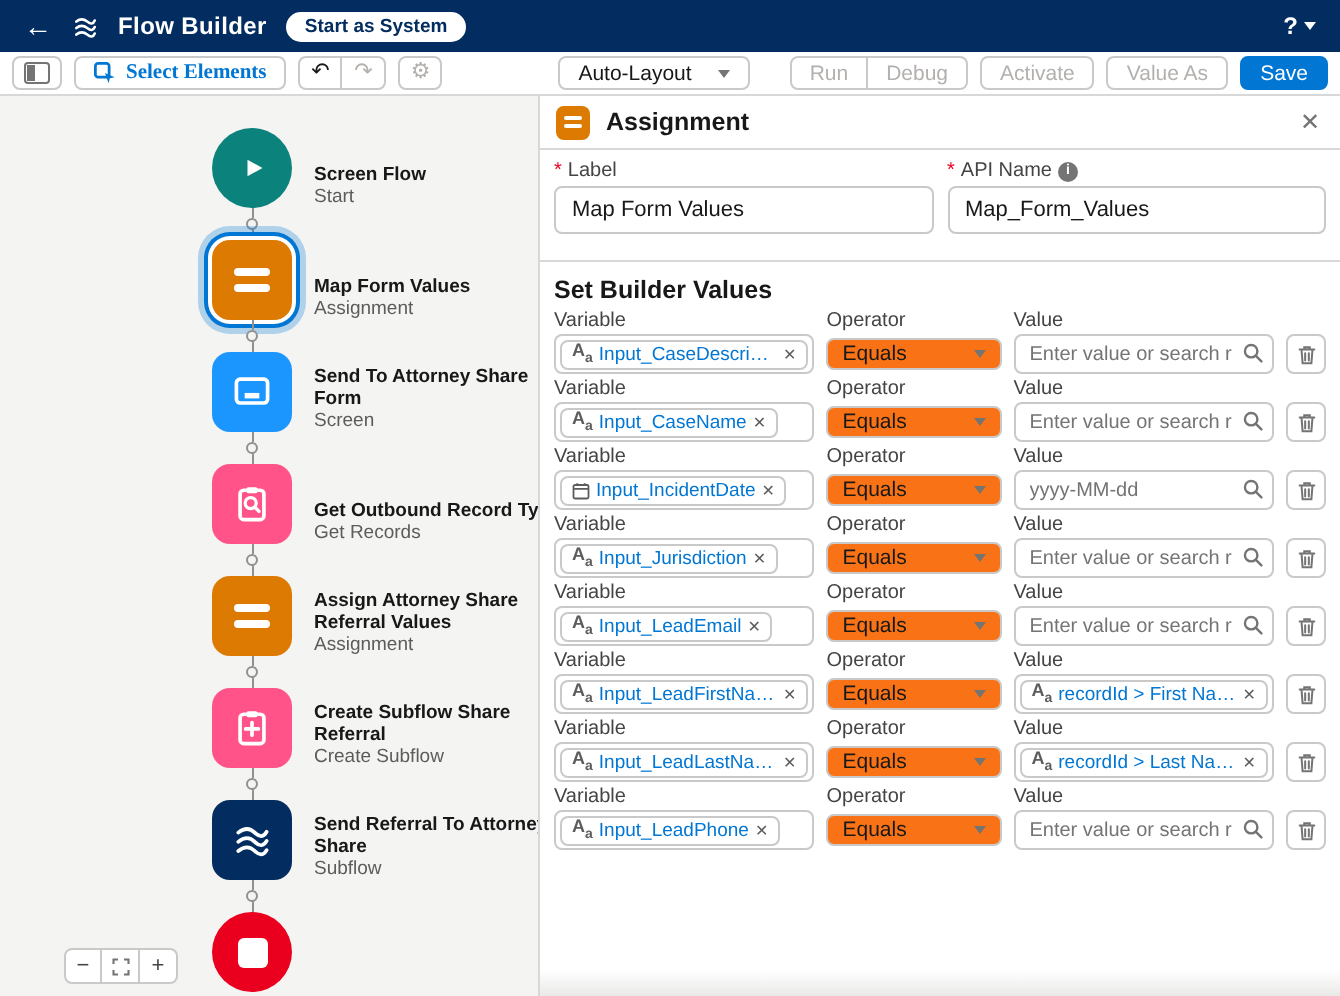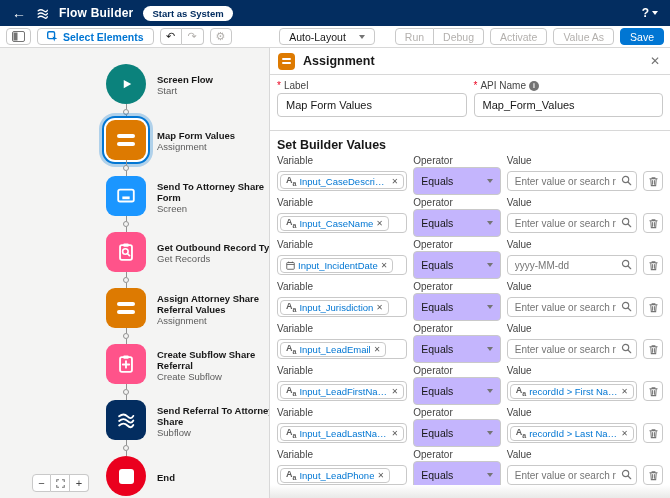--- a/index.html
+++ b/index.html
@@ -13,38 +13,38 @@
   .app-title { font-size:12px; font-weight:700; letter-spacing:.2px; }
   .runs-badge { background:#fff; color:#032D60; font-size:9.5px; font-weight:700; border-radius:10px; padding:2px 9px; }
   .header-spacer { flex:1; }
   .help-menu { font-size:12px; font-weight:700; display:flex; align-items:center; gap:3px; }
   .tri-down { width:0; height:0; border-left:3.5px solid transparent; border-right:3.5px solid transparent; border-top:4px solid currentColor; display:inline-block; }
 
   
   .toolbar { height:22px; background:#fff; border-bottom:1px solid #d8d8d8; display:flex; align-items:center; padding:0 6px; gap:6px; }
   .btn { display:inline-flex; align-items:center; justify-content:center; gap:5px; height:17px; padding:0 9px; border:1px solid #c9c9c9; border-radius:4px; background:#fff; font-size:10.5px; color:#181818; cursor:pointer; font-family:inherit; }
   .btn.icon-only { padding:0 5px; min-width:22px; }
-  .btn.blue-text { color:#0176D3; font-weight:700; }
+  .btn.blue-text { color:#0176D3; font-weight:700;font-family:Liberation Serif, serif; }
   .btn.disabled { color:#b3b0ad; cursor:default; }
   .btn.primary { background:#0176D3; border-color:#0176D3; color:#fff; font-weight:400; }
   .btn-group { display:inline-flex; }
   .btn-group .btn { border-radius:0; border-left-width:0; }
   .btn-group .btn:first-child { border-radius:4px 0 0 4px; border-left-width:1px; }
   .btn-group .btn:last-child { border-radius:0 4px 4px 0; }
   .toolbar-spacer { flex:1; }
   .glyph { font-size:11px; line-height:1; }
   .select-caret { width:0; height:0; border-left:3.5px solid transparent; border-right:3.5px solid transparent; border-top:4px solid #747474; margin-left:8px; }
 
   
   .main { display:flex; height:450px; }
   .canvas { width:270px; background:#F4F4F3; border-right:1px solid #d8d8d8; position:relative; overflow:hidden; }
 
   
   .flow { position:absolute; top:16px; left:104px; display:flex; flex-direction:column; }
-  .node-row { display:flex; align-items:center; }
+  .node-row { display:flex; align-items:flex-end; }
   .icon-col { width:44px; display:flex; justify-content:center; flex:none; }
   .node-labels { margin-left:9px; width:132px; padding-top:2px; }
   .node-title { font-size:9.5px; font-weight:700; color:#181818; line-height:11px; }
   .node-sub { font-size:9.5px; color:#5c5c5c; line-height:11px; }
   .node-icon { width:40px; height:40px; border-radius:9px; display:flex; align-items:center; justify-content:center; cursor:pointer; }
   .node-circle { border-radius:50%; }
   .n-start { background:#0B827C; }
   .n-assign { background:#DD7A01; }
   .n-screen { background:#1B96FF; }
   .n-record { background:#FF538A; }
@@ -85,21 +85,21 @@
   .section-subtext { font-size:10px; color:#444; margin-bottom:7px; }
 
   .assign-row { display:grid; grid-template-columns:minmax(0,131fr) minmax(0,88fr) minmax(0,131fr) 20px; column-gap:6px; row-gap:1px; margin-bottom:2px; align-items:center; }
   .col-label { font-size:10px; color:#444; line-height:11px; }
   .combobox { height:20px; border:1px solid #c9c9c9; border-radius:4px; background:#fff; display:flex; align-items:center; padding:0 2px; overflow:hidden; }
   .pill { display:inline-flex; align-items:center; gap:3px; height:15px; border:1px solid #c9c9c9; border-radius:4px; padding:0 5px; max-width:100%; white-space:nowrap; cursor:pointer; }
   .pill-text { color:#0176D3; font-size:9.5px; overflow:hidden; text-overflow:ellipsis; }
   .pill-remove { color:#5c5c5c; font-size:8px; cursor:pointer; }
   .dtype { color:#5c5c5c; font-size:9px; font-weight:700; line-height:1; flex:none; }
   .dtype sub { font-size:7px; }
-  .selectbox { height:28px; border:1px solid #c9c9c9; border-radius:4px; background:#c4b5fd; display:flex; align-items:center; justify-content:space-between; padding:0 7px; font-size:10.5px; color:#181818; cursor:pointer; }
+  .selectbox { height:16px; border:1px solid #c9c9c9; border-radius:4px; background:#f97316; display:flex; align-items:center; justify-content:space-between; padding:0 7px; font-size:10.5px; color:#181818; cursor:pointer; }
   .searchbox { position:relative; height:20px; }
   .searchbox input { width:100%; height:20px; border:1px solid #c9c9c9; border-radius:4px; padding:0 20px 0 7px; font-size:10px; font-family:inherit; color:#181818; }
   .searchbox input::placeholder { color:#747474; }
   .search-ic { position:absolute; right:5px; top:4px; }
   .trash-btn { width:20px; height:20px; border:1px solid #c9c9c9; border-radius:4px; background:#fff; display:flex; align-items:center; justify-content:center; cursor:pointer; }
   .panel-footer { height:13px; flex:none; background:linear-gradient(180deg,#ffffff 0%, #e9e9e8 100%); }
 </style>
 </head>
 <body>
 
@@ -307,23 +307,20 @@
           <div class="conn-dot"></div>
           <div class="conn-line"></div>
       </div>
 
       <div class="node-row">
         <div class="icon-col">
             <div class="node-icon node-circle n-end">
           <span class="end-square"></span>
         </div>
           </div>
-        <div class="node-labels">
-          <div class="node-title">End</div>
-        </div>
       </div>
 
     </div>
 
     <div class="zoom-controls">
       <span class="btn-group">
         <button class="btn">
             <span>−</span>
           </button>
         <button class="btn">

